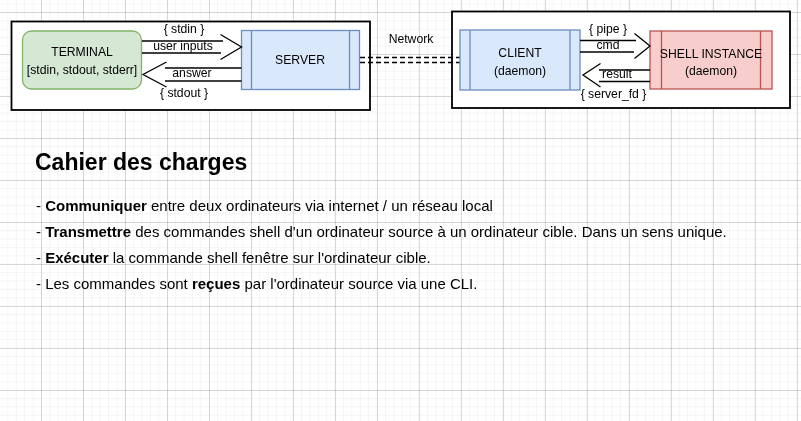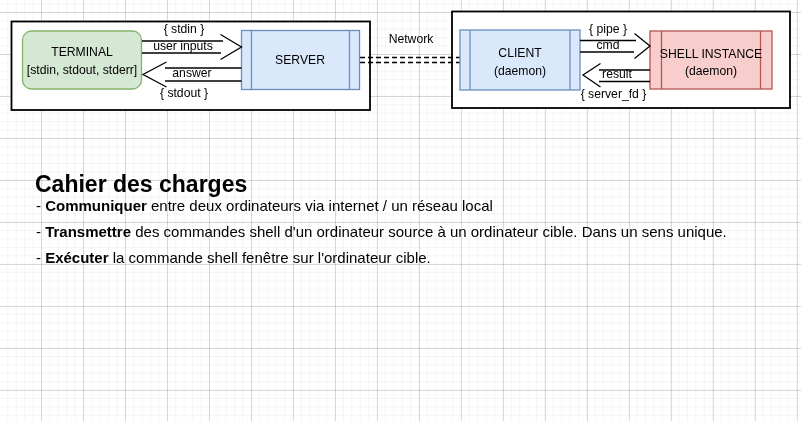--- a/index.html
+++ b/index.html
@@ -17,21 +17,20 @@
       linear-gradient(to bottom, rgba(0,0,0,0.04) 1px, transparent 1px);
     background-size:42px 42px, 42px 42px, 8.4px 8.4px, 8.4px 8.4px;
     background-position:-1px 0, 0 12px, -1px 0, 0 12px;
   }
   svg{position:absolute;left:0;top:0;}
   svg text{font-family:"Liberation Sans", sans-serif;font-size:12.2px;fill:#000;}
   .title{
     position:absolute;left:35px;top:151px;
     font-size:23px;font-weight:bold;line-height:1;
     white-space:nowrap;
-    margin-top:22px;
   }
   .bullets{
     position:absolute;left:36px;top:200px;width:740px;
   }
   .bullets p{
     margin:0 0 13.3px 0;
     font-size:15px;line-height:12.7px;
     white-space:nowrap;
   }
   .bold{font-weight:bold;}
@@ -111,15 +110,16 @@
     <text x="617" y="78" text-anchor="middle">result</text>
     <text x="613.5" y="97.5" text-anchor="middle">{ server_fd }</text>
   </svg>
 
   <div class="title">Cahier des charges</div>
 
   <div class="bullets">
     <p><span>- </span><span class="bold">Communiquer</span><span> entre deux ordinateurs via internet / un réseau local</span></p>
     <p><span>- </span><span class="bold">Transmettre</span><span> des commandes shell d'un ordinateur source à un ordinateur cible. Dans un sens unique.</span></p>
     <p><span>- </span><span class="bold">Exécuter</span><span> la commande shell fenêtre sur l'ordinateur cible.</span></p>
+    <p><span>- Les commandes sont </span><span class="bold">reçues</span><span> par l'ordinateur source via une CLI.</span></p>
   </div>
 
 </div>
 
 </body></html>

